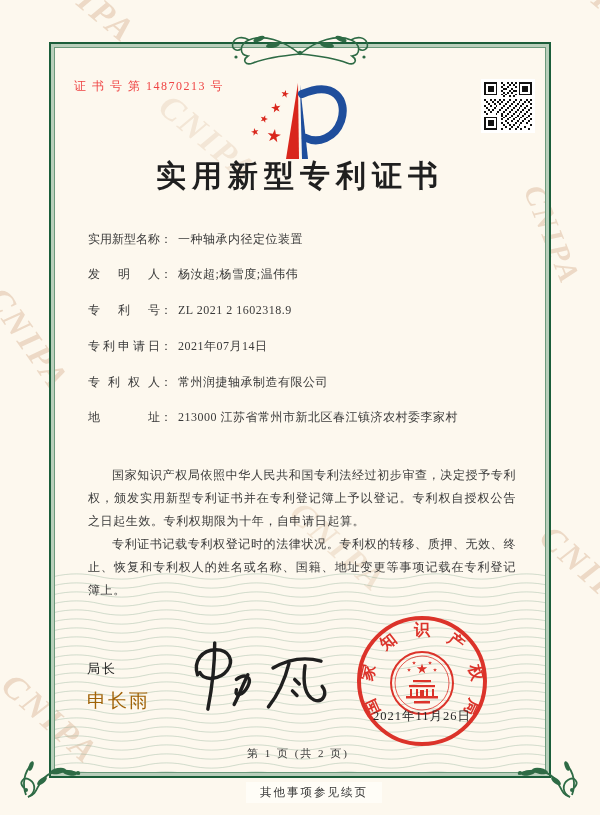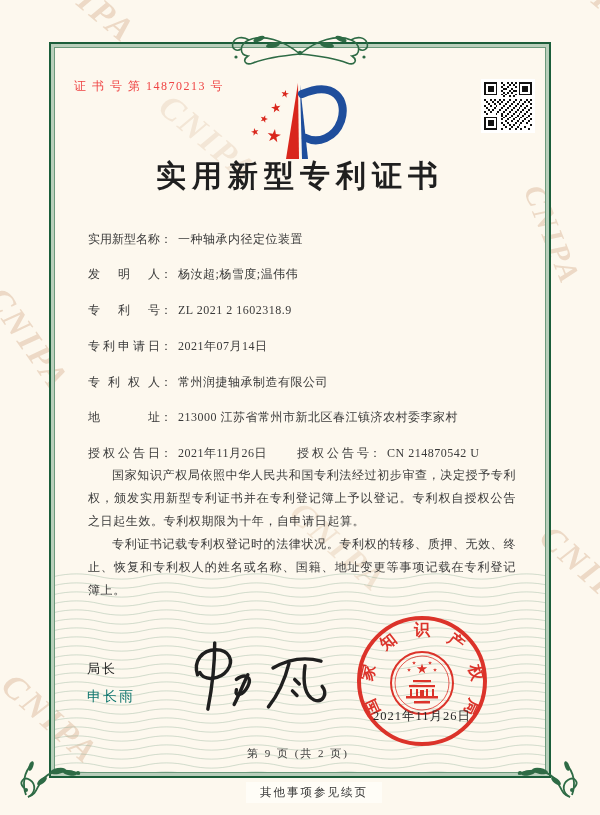--- a/index.html
+++ b/index.html
@@ -36,21 +36,21 @@
   .flabel{display:inline-block; width:72px; text-align:justify; text-align-last:justify; vertical-align:top;}
   .fcolon{display:inline-block; margin-right:6px;}
   .fvalue{letter-spacing:0.5px;}
   .fpair2{margin-left:30px;}
   .body-text{
     position:absolute; left:88px; top:464px; width:428px;
     font-size:12px; line-height:23px; color:#3a3a3a; text-align:justify; letter-spacing:0.6px;
   }
   .body-text p{margin:0; text-indent:2em;}
   .sig-role{position:absolute; left:87px; top:660px; font-size:13px; color:#222; letter-spacing:2px;}
-  .sig-name{position:absolute; left:87px; top:688px; font-size:14px; color:#0f766e; letter-spacing:2px;}
+  .sig-name{position:absolute; left:87px; top:688px; font-size:19px; color:#a16207; letter-spacing:2px;}
   .sig-hand{position:absolute; left:172px; top:636px;}
   .seal{position:absolute; left:354px; top:613px; width:136px; height:136px;}
   .seal-date{
     position:absolute; left:354px; top:708px; width:136px; text-align:center;
     font-size:12.5px; color:#262626; letter-spacing:1px; white-space:nowrap;
   }
   .page-footer{
     position:absolute; left:49px; top:746px; width:498px; text-align:center;
     font-size:11px; color:#3a3a3a; letter-spacing:2px;
   }
@@ -205,23 +205,20 @@
   </div>
   <div class="frow" style="top:338px;">
     <span class="flabel">专利申请日</span><span class="fcolon">：</span><span class="fvalue">2021年07月14日</span>
   </div>
   <div class="frow" style="top:374px;">
     <span class="flabel">专利权人</span><span class="fcolon">：</span><span class="fvalue">常州润捷轴承制造有限公司</span>
   </div>
   <div class="frow" style="top:409px;">
     <span class="flabel">地址</span><span class="fcolon">：</span><span class="fvalue">213000 江苏省常州市新北区春江镇济农村委李家村</span>
   </div>
-  <div class="frow" style="top:445px;">
-    <span class="flabel">授权公告日</span><span class="fcolon">：</span><span class="fvalue">2021年11月26日</span><span class="fpair2"><span class="flabel">授权公告号</span><span class="fcolon">：</span><span class="fvalue">CN 214870542 U</span></span>
-  </div>
 
   <div class="body-text">
     <p>国家知识产权局依照中华人民共和国专利法经过初步审查，决定授予专利权，颁发实用新型专利证书并在专利登记簿上予以登记。专利权自授权公告之日起生效。专利权期限为十年，自申请日起算。</p>
     <p>专利证书记载专利权登记时的法律状况。专利权的转移、质押、无效、终止、恢复和专利权人的姓名或名称、国籍、地址变更等事项记载在专利登记簿上。</p>
   </div>
 
   <div class="sig-role">局长</div>
   <div class="sig-name">申长雨</div>
   <svg class="sig-hand" width="170" height="80" viewBox="0 0 140 70">
     <g fill="none" stroke="#1f1f1f" stroke-width="3" stroke-linecap="round" stroke-linejoin="round">
@@ -268,18 +265,18 @@
         <rect x="4" y="6" width="2" height="7"></rect>
         <rect x="10" y="6" width="2" height="7"></rect>
         <rect x="-2" y="7" width="4" height="6"></rect>
         <rect x="-16" y="13" width="32" height="2.5"></rect>
         <rect x="-8" y="18" width="16" height="2.5"></rect>
       </g>
     </g>
   </svg>
   <div class="seal-date">2021年11月26日</div>
 
-  <div class="page-footer">第 9 页 (共 2 页)</div>
+  <div class="page-footer">第 1 页 (共 2 页)</div>
   <div class="cont-note">
     <span>其他事项参见续页</span>
   </div>
 
 </div>
 
 </body></html>

